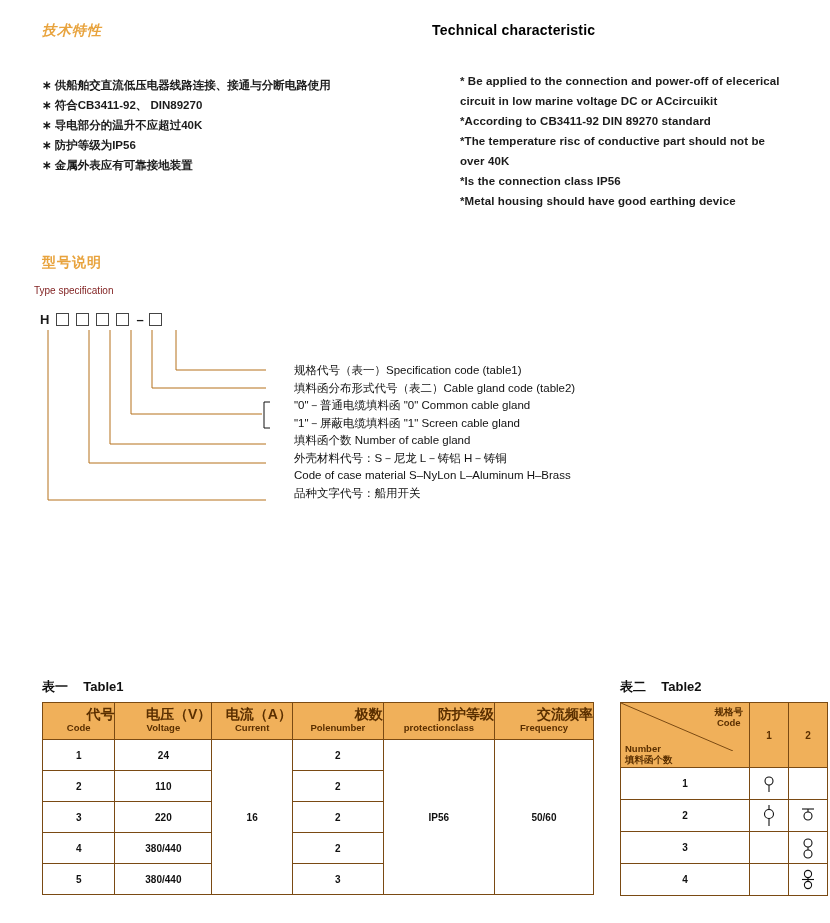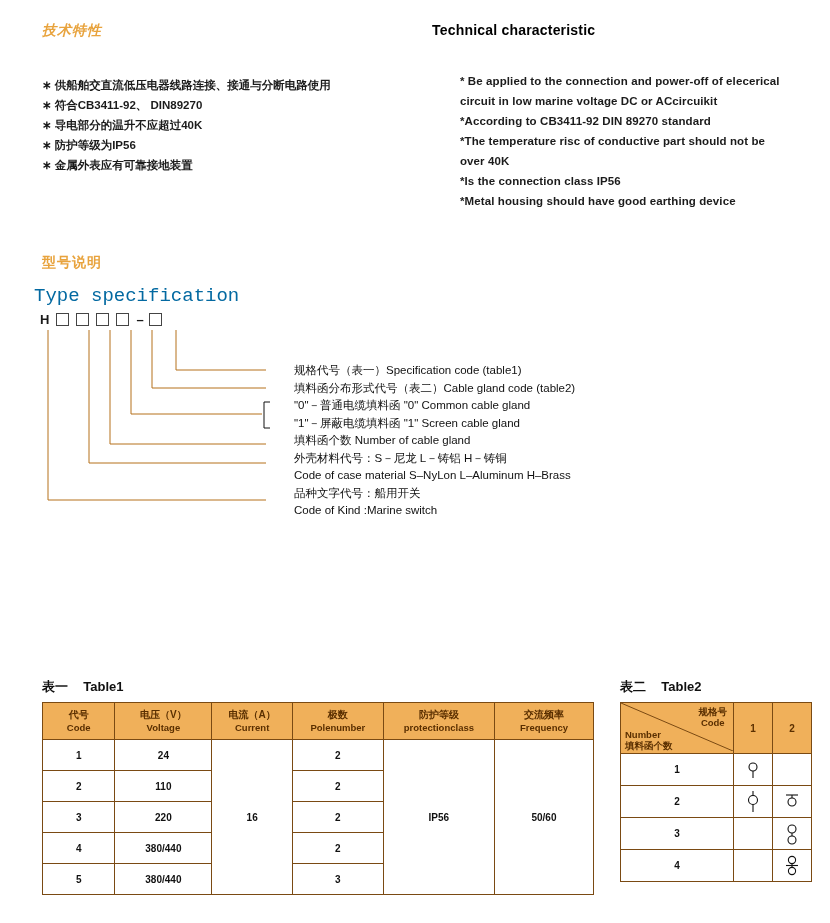--- a/index.html
+++ b/index.html
@@ -60,24 +60,23 @@
     margin-left: 28px;
   }
   .feat-list.en .row {
     white-space: normal;
     width: 330px;
   }
 
   
   .type-spec-title {
     position: absolute;
-    font-size: 19px;
-    color: #0369a1;
+    font-size: 10px;
+    color: #7f1d1d;
     font-weight: normal;
-    font-family: Liberation Mono, monospace;
   }
   .code-row {
     position: absolute;
     display: flex;
     align-items: center;
     font-size: 13px;
     font-weight: bold;
   }
   .code-row .letter {
     margin-right: 7px;
@@ -140,21 +139,22 @@
   }
   table.t1 thead th {
     background: #F0B05A;
     color: #5a2f00;
     font-weight: bold;
     height: 36px;
     line-height: 13px;
   }
   table.t1 thead th .cn {
     display: block;
-    font-size: 10px;
+    font-size: 14px;
+    text-align: right;
   }
   table.t1 thead th .en {
     display: block;
     font-size: 9.5px;
   }
   table.t1 tbody td {
     height: 30px;
     background: #fff;
     font-weight: bold;
     font-size: 10px;
@@ -179,21 +179,21 @@
   }
   table.t2 tbody td {
     height: 29px;
     background: #fff;
     font-weight: bold;
   }
   .diag-head {
     position: relative;
     width: 112px;
     height: 48px;
-    padding: 0;
+    padding: 8px;
     overflow: hidden;
   }
   .diag-head .lbl-top {
     position: absolute;
     right: 6px;
     top: 3px;
     font-size: 9.5px;
     line-height: 11px;
     text-align: center;
   }
@@ -274,21 +274,20 @@
 
   <div class="legend" style="left:274px; top:362px;">
     <div class="ln">规格代号（表一）Specification code (table1)</div>
     <div class="ln">填料函分布形式代号（表二）Cable gland code (table2)</div>
     <div class="ln">"0"－普通电缆填料函  "0"  Common cable gland</div>
     <div class="ln">"1"－屏蔽电缆填料函  "1"  Screen cable gland</div>
     <div class="ln">填料函个数 Number of cable gland</div>
     <div class="ln">外壳材料代号：S－尼龙 L－铸铝 H－铸铜</div>
     <div class="ln">Code of case material S–NyLon L–Aluminum H–Brass</div>
     <div class="ln">品种文字代号：船用开关</div>
-    <div class="ln">Code  of  Kind :Marine switch</div>
   </div>
 
   <div class="tbl-title" style="left:42px; top:678px;">
     <span>表一</span>
     <span style="display:inline-block;width:8px"></span>
     <span>Table1</span>
   </div>
 
   <table class="t1" style="left:42px; top:702px; width:552px;">
     <thead>

